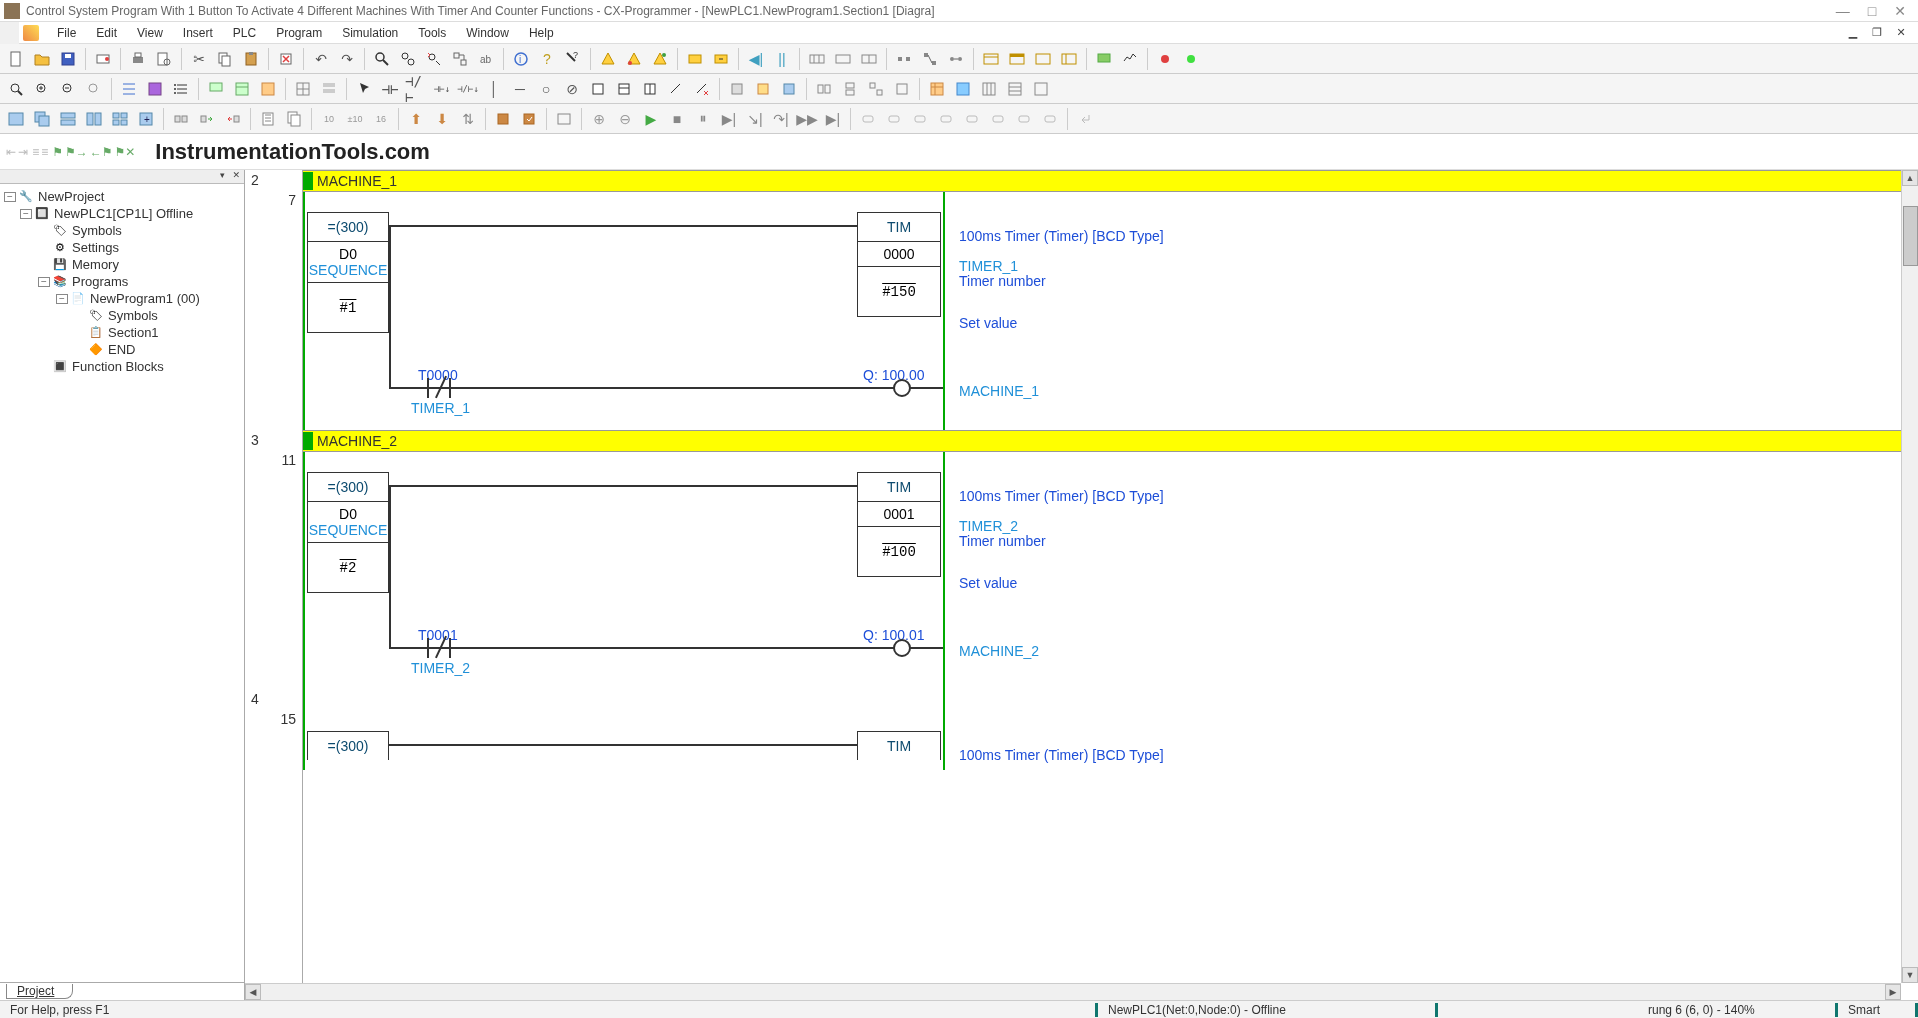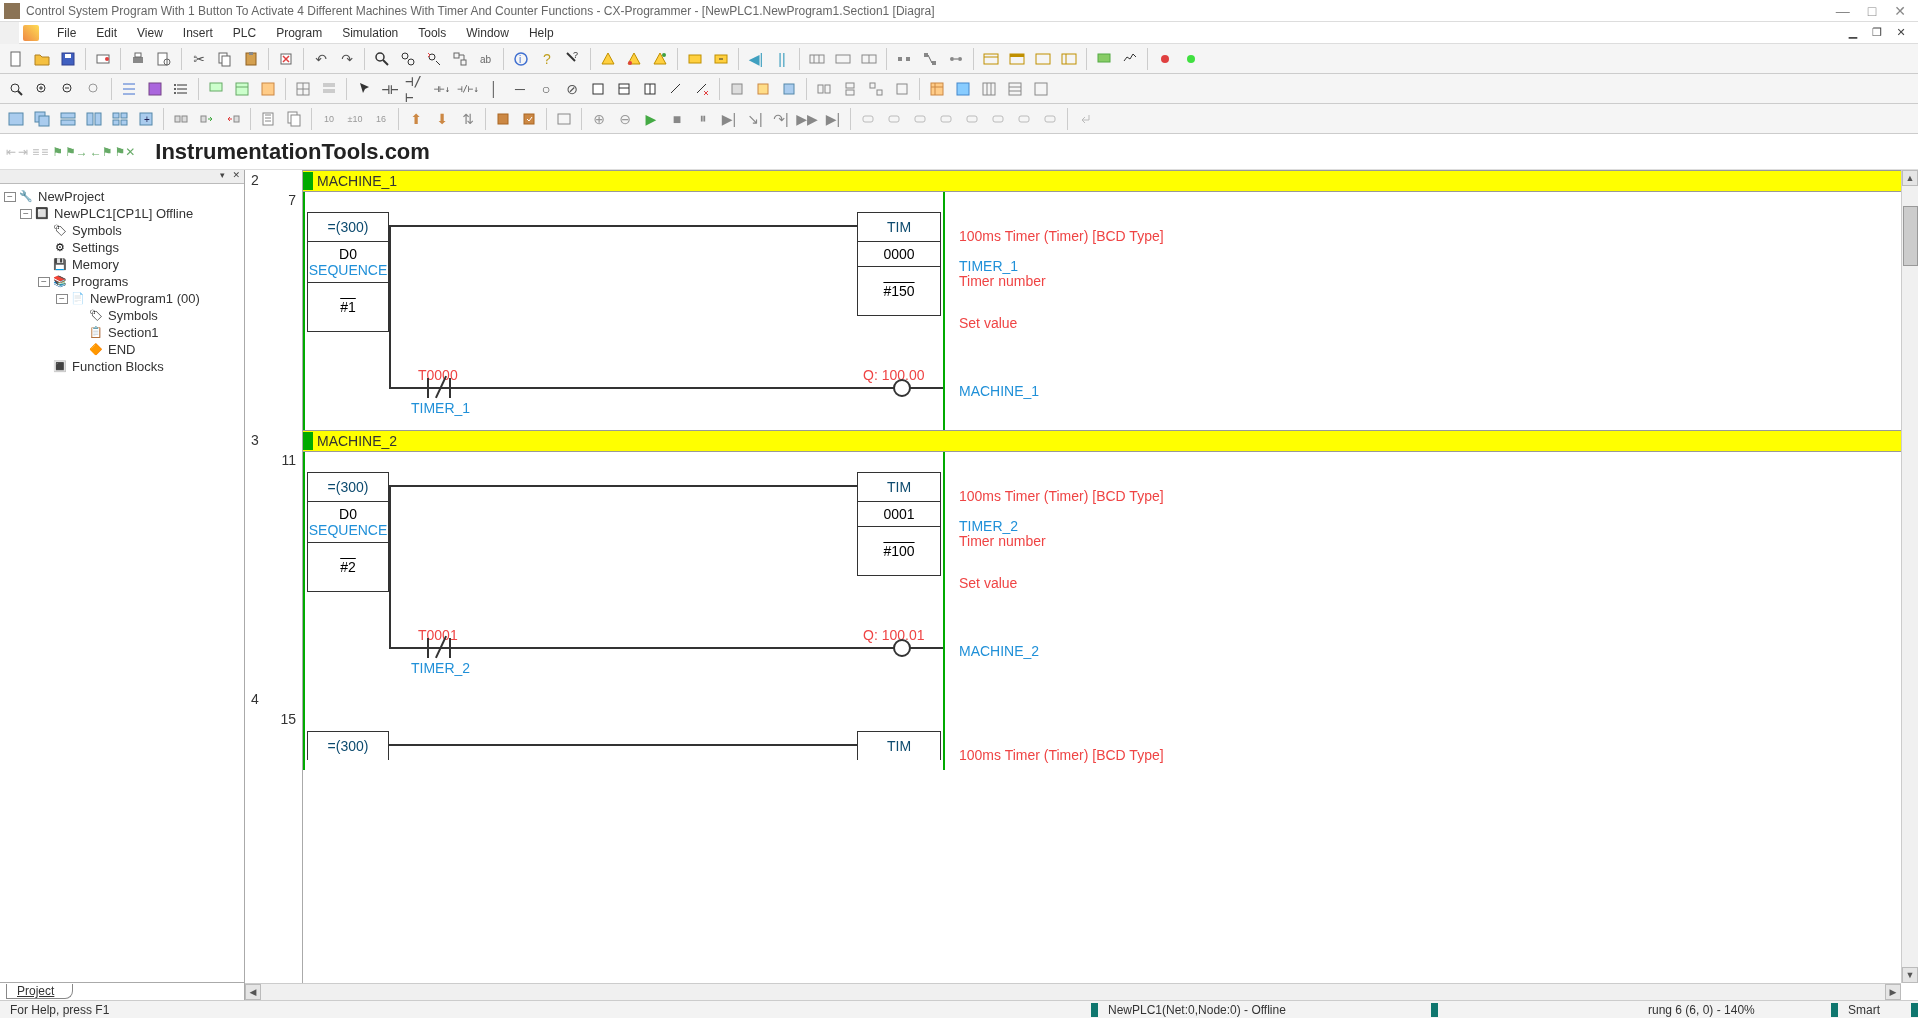--- a/index.html
+++ b/index.html
@@ -66,37 +66,37 @@
     .rung-addr { position:absolute; right:6px; font-size:14px; color:#333; }
     
     .power-rail-l { position:absolute; left:0; width:2px; background:#0a0; }
     .power-rail-r { position:absolute; width:2px; background:#0a0; }
     
     .fn-box { position:absolute; border:1px solid #333; background:#fff; text-align:center; }
     .fn-box .hdr { border-bottom:1px solid #333; padding:6px 0; font-size:14px; color:#0c4a6e; }
     .fn-box .sub { border-bottom:1px solid #333; padding:4px 0; font-size:14px; }
     .fn-box .body { padding:16px 0; font-size:14px; }
     .blue-text { color:#2090d8; }
-    .overline { text-decoration: overline; }
+    .overline { text-decoration: overline; font-family: Liberation Mono, monospace; }
     
     .coil { position:absolute; width:18px; height:18px; border:2px solid #333; border-radius:50%; background:#fff; }
     .contact-nc { position:absolute; }
     .contact-nc .legs { width:24px; height:20px; border-left:2px solid #333; border-right:2px solid #333; position:relative; }
     .contact-nc .slash { position:absolute; left:3px; top:-1px; width:18px; height:22px; }
     .contact-nc .slash::before { content:""; position:absolute; left:8px; top:-2px; width:2px; height:24px; background:#333; transform:rotate(25deg); }
     
     .wire-h { position:absolute; height:2px; background:#333; }
     .wire-v { position:absolute; width:2px; background:#333; }
     
-    .desc-text { position:absolute; font-size:14px; color:#ef4444; }
+    .desc-text { position:absolute; font-size:14px; color:#1d4ed8; }
     .desc-blue { color:#2090d8; }
     
     
     .status-bar { height: 18px; background: #f3f3f3; border-top:1px solid #ccc; display:flex; align-items:center; font-size:12px; color:#333; }
-    .status-bar .cell { padding:0 10px; border-right:7px solid #0f766e; }
+    .status-bar .cell { padding:0 10px; border-right:3px solid #0f766e; }
     .status-bar .flex { flex:1; }
     svg.tiny{width:16px;height:16px}
   </style>
 </head>
 <body>
 
 <div class="title-bar">
   <div class="app-icon"></div>
   <div class="title">Control System Program With 1 Button To Activate 4 Different Machines With Timer And Counter Functions - CX-Programmer - [NewPLC1.NewProgram1.Section1 [Diagra]</div>
   <div class="win-controls">

